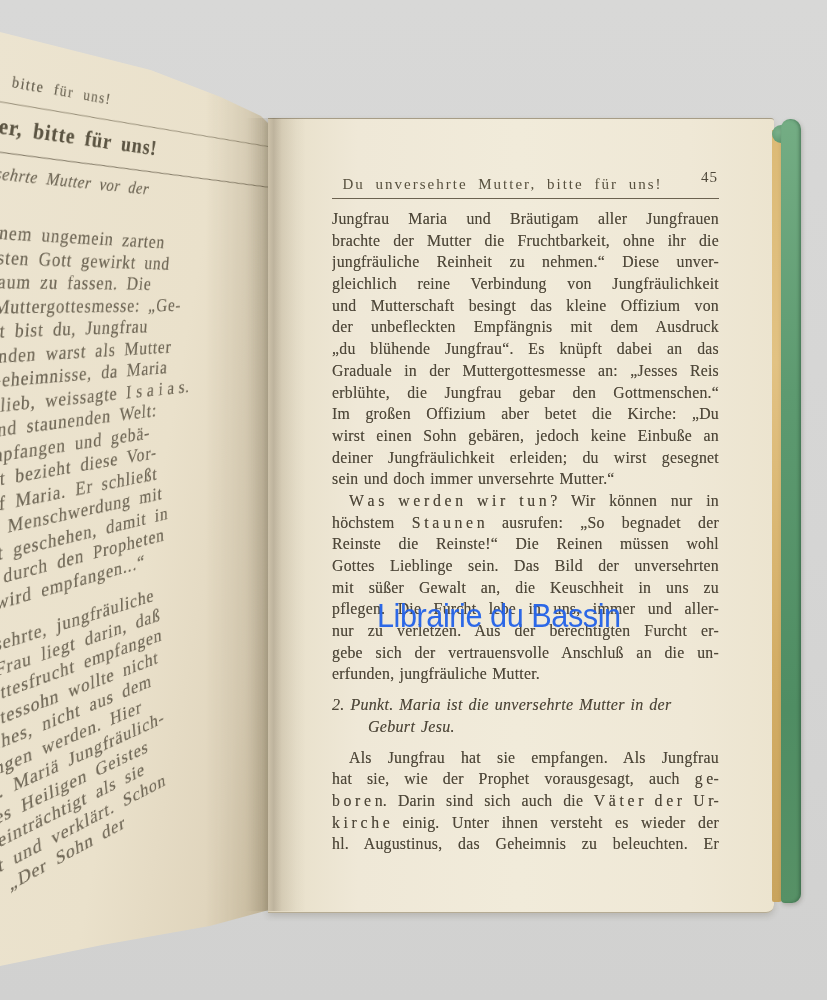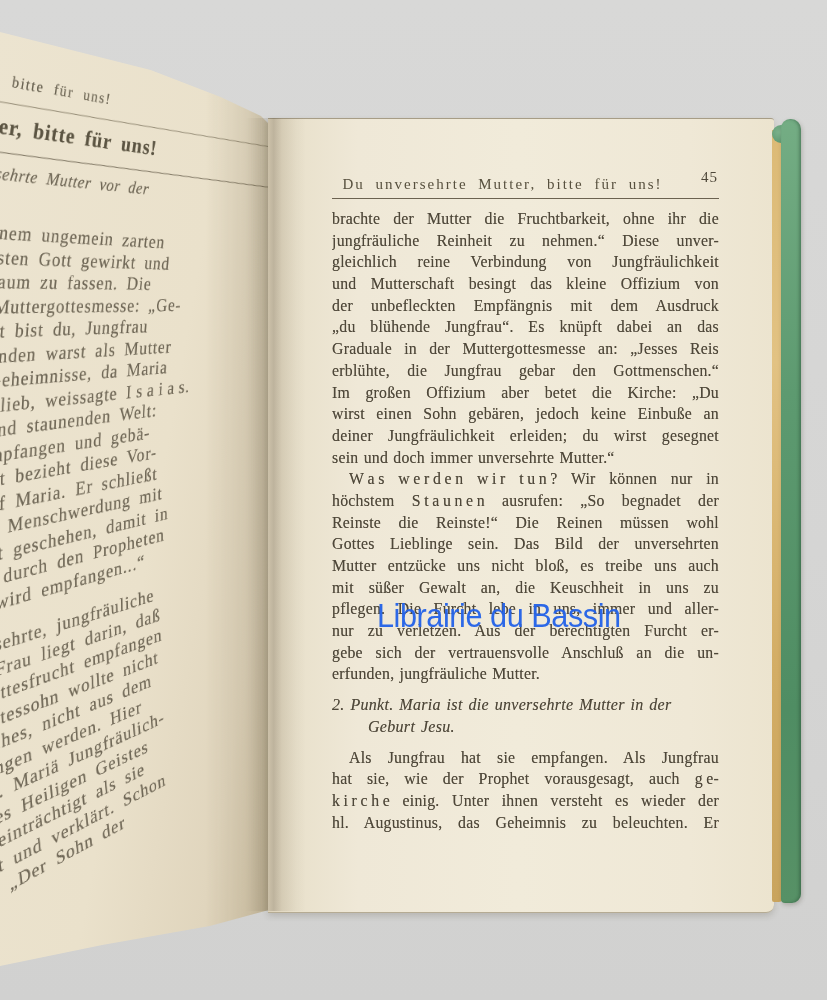--- a/index.html
+++ b/index.html
@@ -149,52 +149,53 @@
   </div>
 
   <div class="right-page">
     <div class="rp-text">
       <div class="rp-header">
         <span class="rp-title">Du unversehrte Mutter, bitte für uns!</span>
         <span class="rp-num">45</span>
       </div>
       <div class="rp-body">
         <div class="para ragged">
+            <div class="rline" style="--i: 0;">Jungfrau Maria und Bräutigam aller Jungfrauen</div>
             <div class="rline" style="--i: 1;">brachte der Mutter die Fruchtbarkeit, ohne ihr die</div>
             <div class="rline" style="--i: 2;">jungfräuliche Reinheit zu nehmen.“ Diese unver-</div>
             <div class="rline" style="--i: 3;">gleichlich reine Verbindung von Jungfräulichkeit</div>
             <div class="rline" style="--i: 4;">und Mutterschaft besingt das kleine Offizium von</div>
             <div class="rline" style="--i: 5;">der unbefleckten Empfängnis mit dem Ausdruck</div>
             <div class="rline" style="--i: 6;">„du blühende Jungfrau“. Es knüpft dabei an das</div>
             <div class="rline" style="--i: 7;">Graduale in der Muttergottesmesse an: „Jesses Reis</div>
             <div class="rline" style="--i: 8;">erblühte, die Jungfrau gebar den Gottmenschen.“</div>
             <div class="rline" style="--i: 9;">Im großen Offizium aber betet die Kirche: „Du</div>
             <div class="rline" style="--i: 10;">wirst einen Sohn gebären, jedoch keine Einbuße an</div>
             <div class="rline" style="--i: 11;">deiner Jungfräulichkeit erleiden; du wirst gesegnet</div>
             <div class="rline" style="--i: 12;">sein und doch immer unversehrte Mutter.“</div>
           </div>
         <div class="para ragged indent-first">
             <div class="rline" style="--i: 0;">W a s w e r d e n w i r t u n ? Wir können nur in</div>
             <div class="rline" style="--i: 1;">höchstem S t a u n e n ausrufen: „So begnadet der</div>
             <div class="rline" style="--i: 2;">Reinste die Reinste!“ Die Reinen müssen wohl</div>
             <div class="rline" style="--i: 3;">Gottes Lieblinge sein. Das Bild der unversehrten</div>
-            <div class="rline" style="--i: 4;">Mutter entzücke uns nicht bloß, es treibe uns auch</div>
             <div class="rline" style="--i: 5;">mit süßer Gewalt an, die Keuschheit in uns zu</div>
             <div class="rline" style="--i: 6;">pflegen. Die Furcht lebe in uns, immer und aller-</div>
             <div class="rline" style="--i: 8;">nur zu verletzen. Aus der berechtigten Furcht er-</div>
             <div class="rline" style="--i: 9;">gebe sich der vertrauensvolle Anschluß an die un-</div>
             <div class="rline" style="--i: 10;">erfunden, jungfräuliche Mutter.</div>
           </div>
         <div class="sect">
             <div class="hline" style="--i: 0;">2. Punkt. Maria ist die unversehrte Mutter in der</div>
             <div class="hline" style="--i: 1;">Geburt Jesu.</div>
           </div>
         <div class="para indent-first">
             <div class="rline" style="--i: 0;">Als Jungfrau hat sie empfangen. Als Jungfrau</div>
             <div class="rline" style="--i: 1;">hat sie, wie der Prophet vorausgesagt, auch g e-</div>
+            <div class="rline" style="--i: 2;">b o r e n. Darin sind sich auch die V ä t e r d e r U r-</div>
             <div class="rline" style="--i: 3;">k i r c h e einig. Unter ihnen versteht es wieder der</div>
             <div class="rline" style="--i: 4;">hl. Augustinus, das Geheimnis zu beleuchten. Er</div>
           </div>
       </div>
     </div>
   </div>
 
   <div class="page-edges"></div>
   <div class="green-corner"></div>
   <div class="green-cover"></div>

